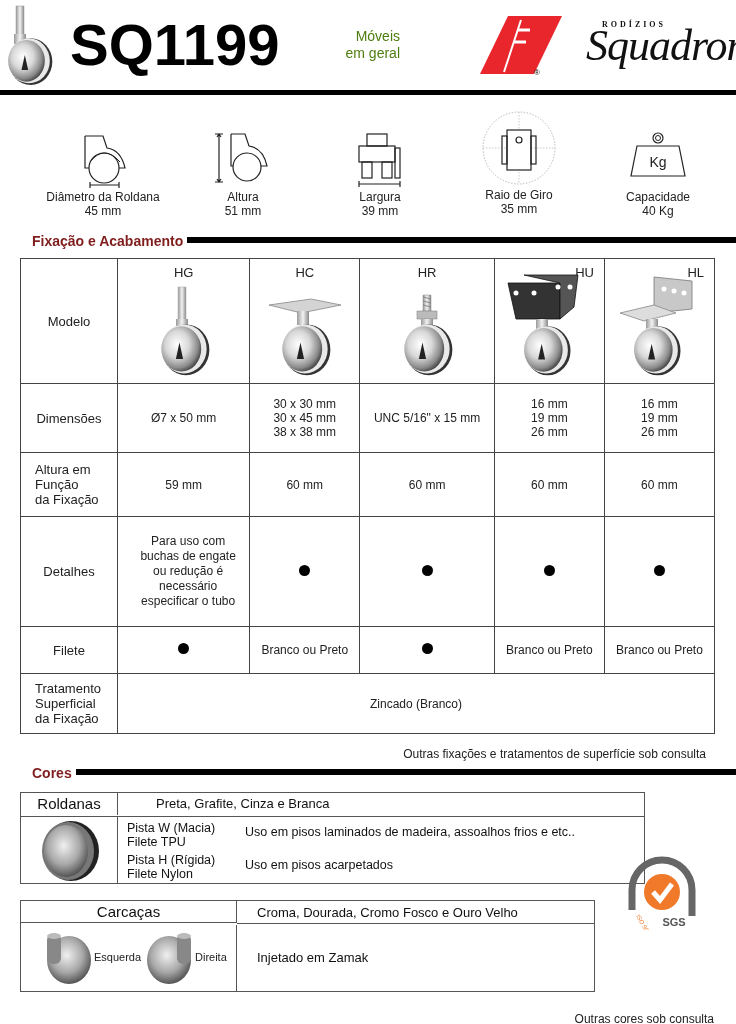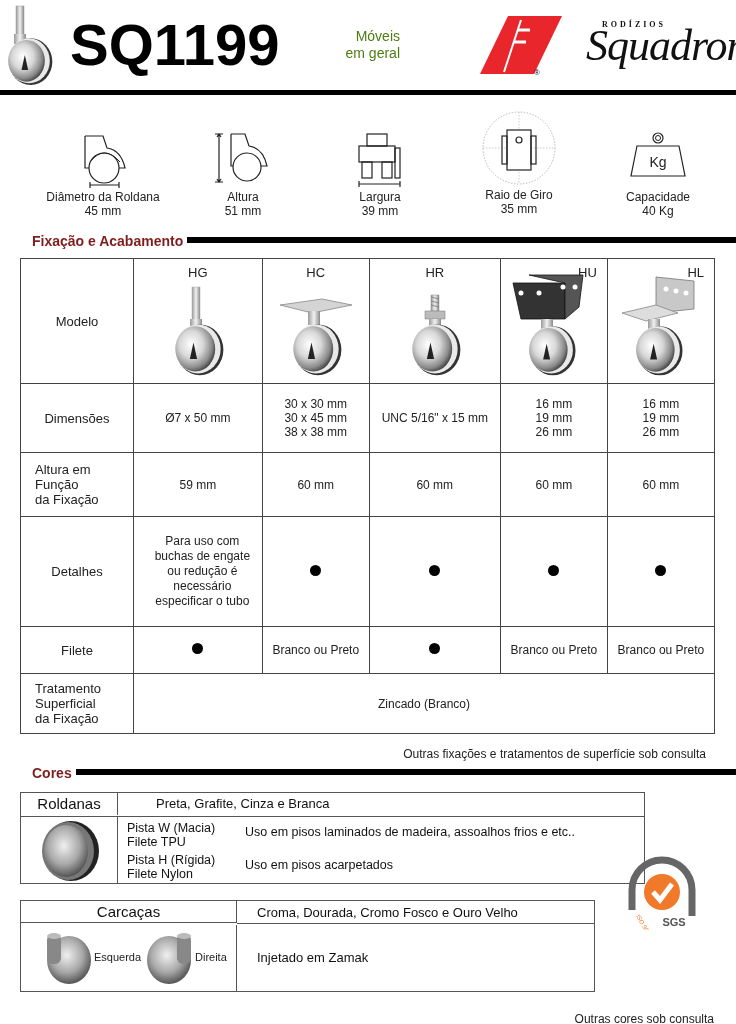--- a/index.html
+++ b/index.html
@@ -26,21 +26,21 @@
   .spec-value { font-size: 12px; line-height: 14px; color: #222; }
 
   
   .section-head { position: absolute; left: 0; height: 16px; width: 736px; }
   .section-title { position: absolute; left: 0; top: 0; font-weight: bold; font-size: 14px; line-height: 16px; color: #7f1d1d; background: #fff; padding-right: 4px; margin-left: 32px; }
   .section-rule { position: absolute; right: 0; top: 4px; height: 6px; background: #000; }
 
   
   table.fix { position: absolute; left: 20px; top: 258px; width: 695px; border-collapse: collapse; }
   table.fix td { border: 1.5px solid #444; font-size: 12px; color: #222; text-align: center; vertical-align: middle; padding: 0; }
-  table.fix td.rowhead { width: 113px; font-size: 13px; }
+  table.fix td.rowhead { width: 97px; font-size: 13px; }
   table.fix td.rowhead.left { text-align: left; padding-left: 14px; line-height: 15px; }
   .model-cell { position: relative; height: 124px; }
   .model-code-cell { position: absolute; top: 6px; font-size: 13px; }
   .model-code-cell.c { left: 0; right: 0; text-align: center; }
   .model-code-cell.r { right: 10px; }
   .model-img { position: absolute; left: 50%; transform: translateX(-50%); bottom: 4px; }
   .multi { line-height: 14px; }
   .detail-text { text-align: left; padding-left: 9px !important; line-height: 15px; font-size: 12px; }
   .dot { display: inline-block; width: 11px; height: 11px; border-radius: 50%; background: #000; }
 

